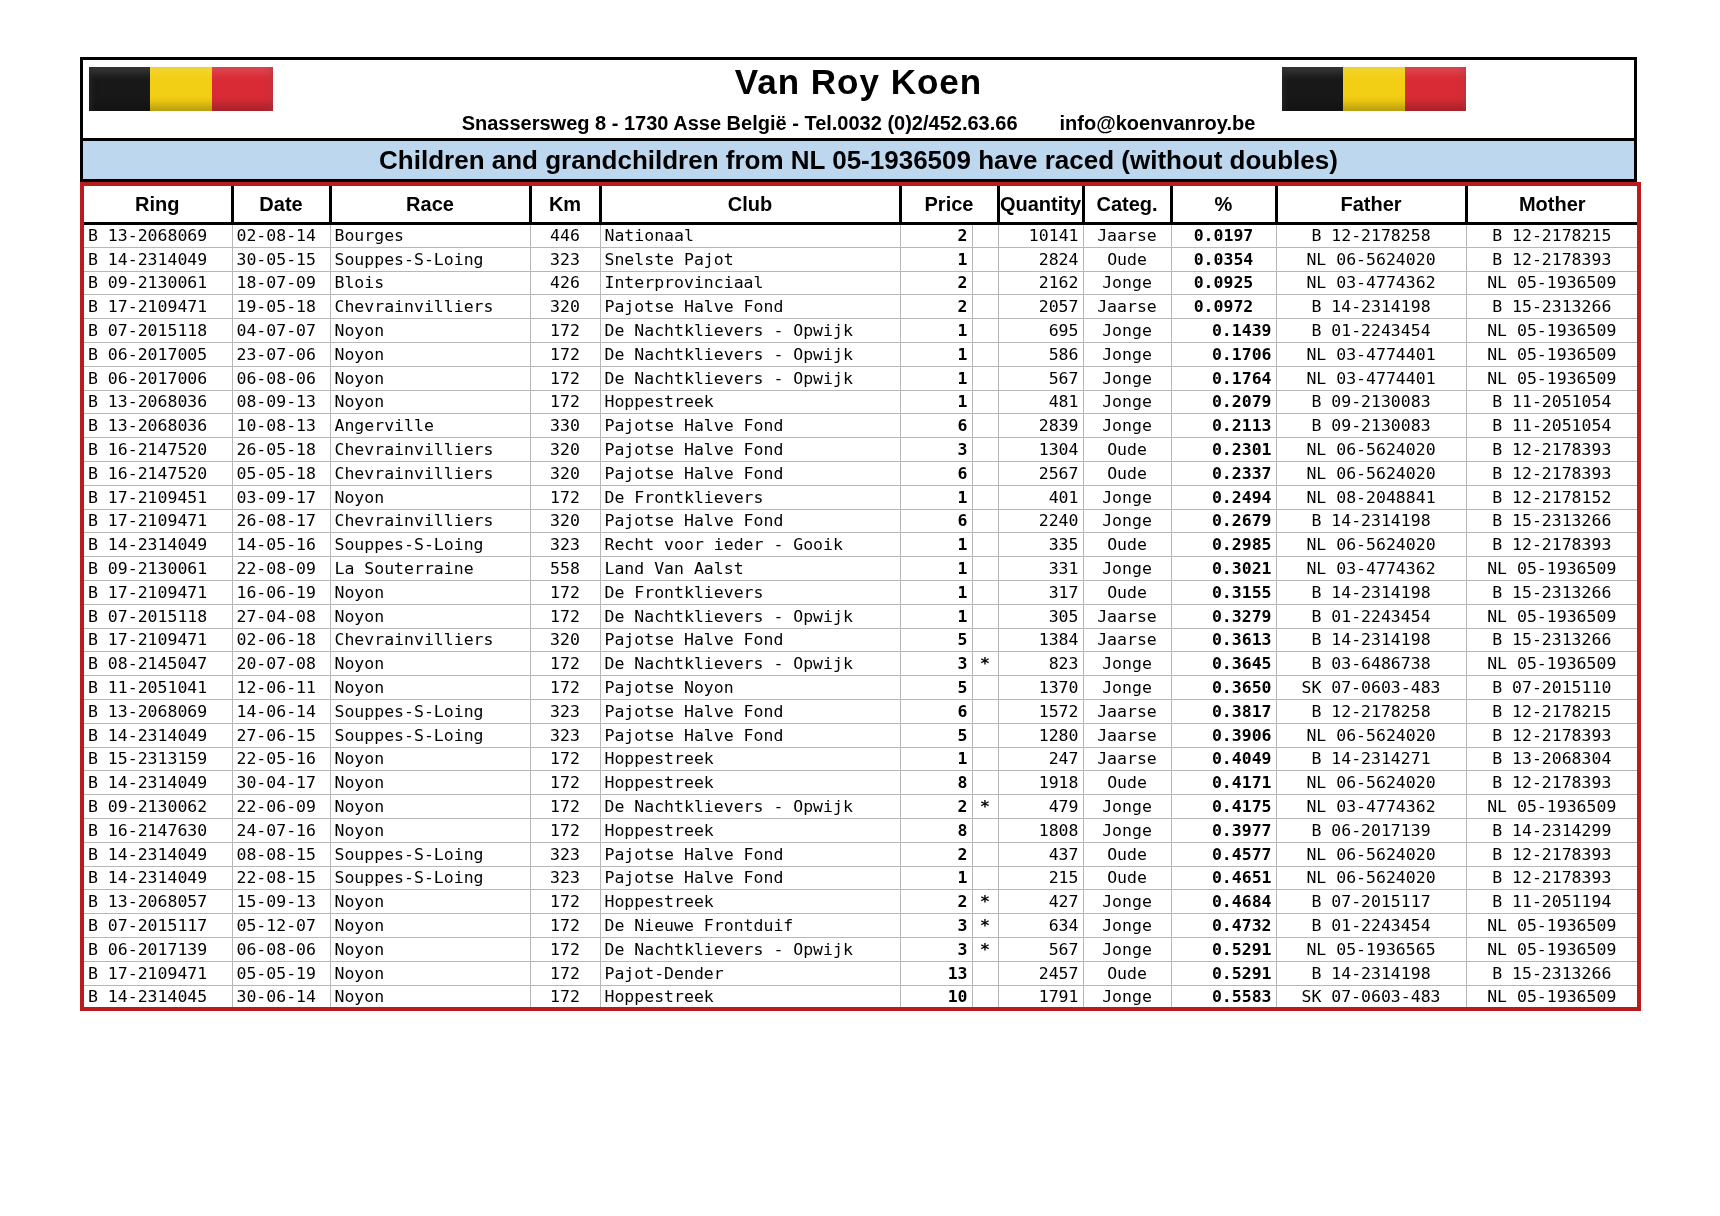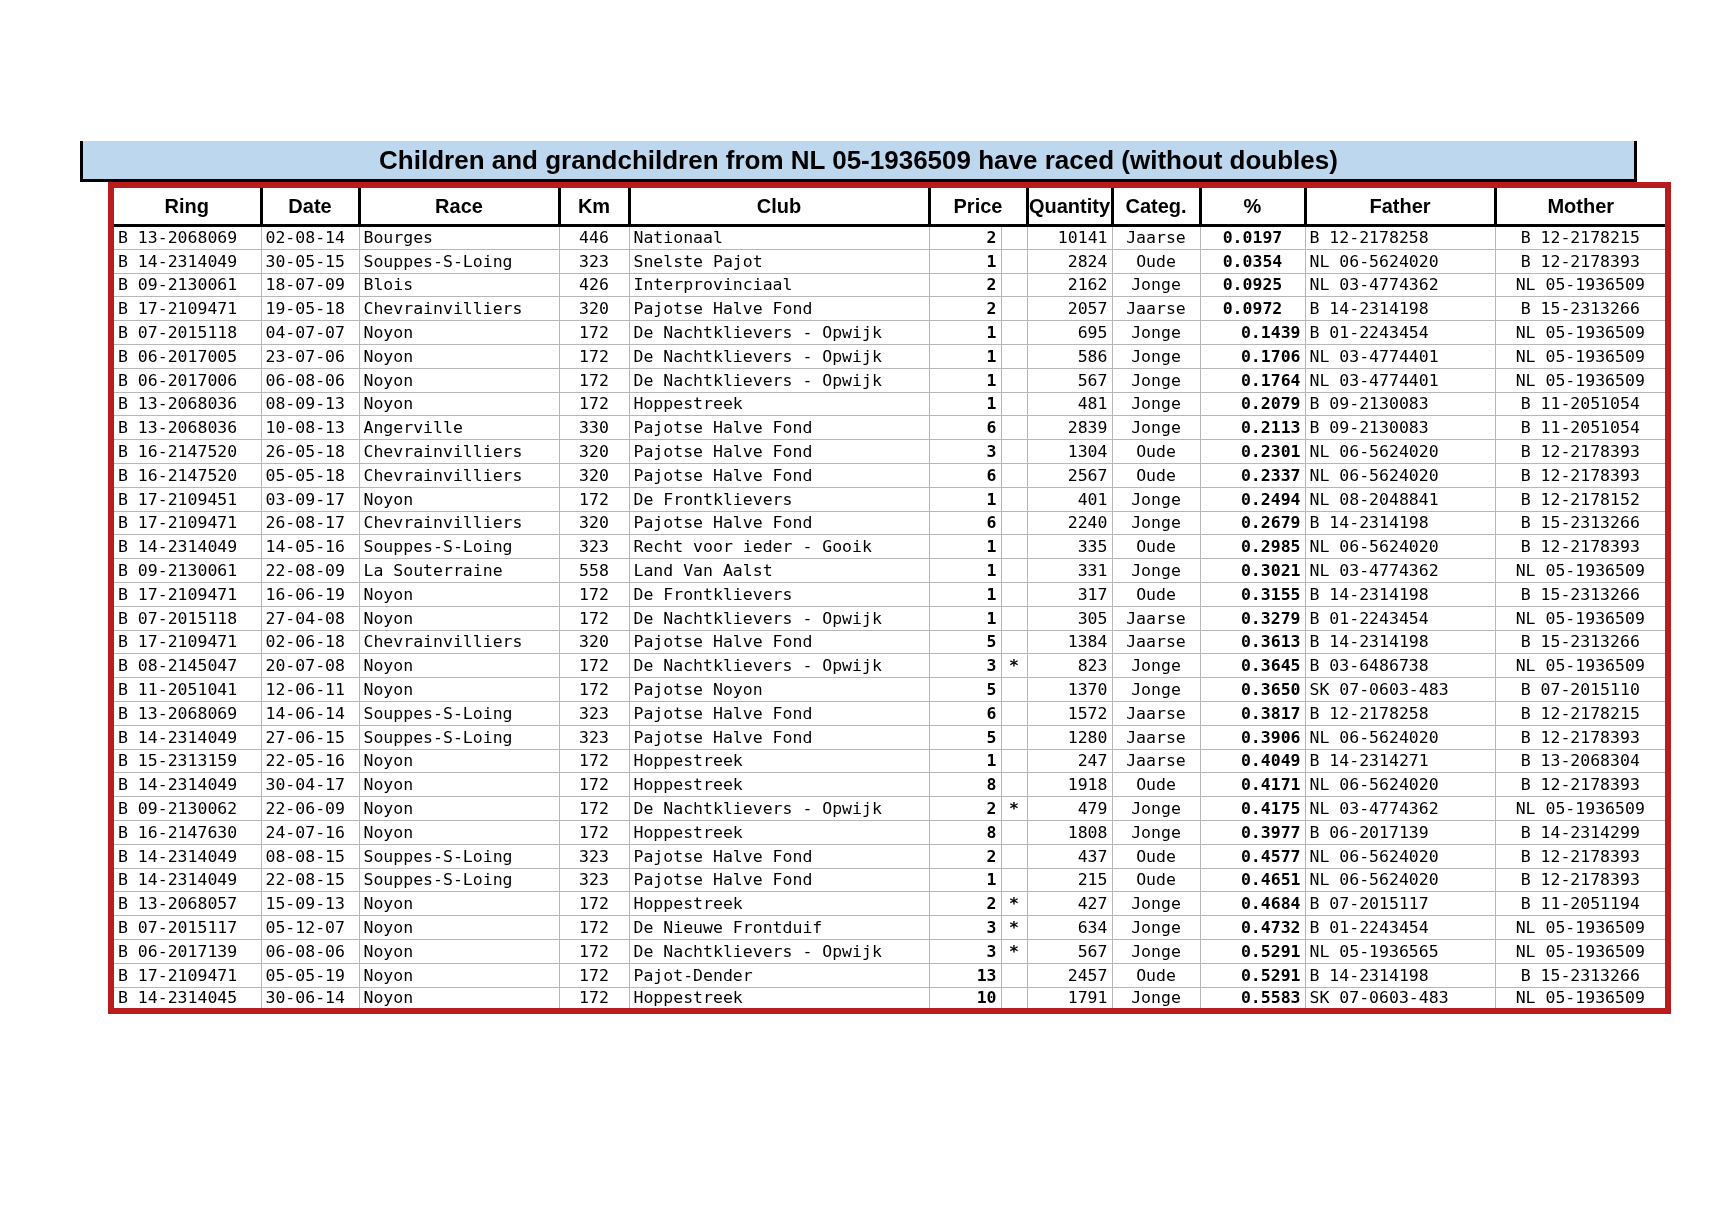--- a/index.html
+++ b/index.html
@@ -17,21 +17,21 @@
       font-size:35px;font-weight:700;letter-spacing:1px;color:#000;}
   #address-line{position:absolute;left:0;bottom:3px;width:100%;text-align:center;
       font-size:20px;font-weight:700;color:#000;}
   #address-line .email{margin-left:42px;}
   
   #banner{position:absolute;left:80px;top:141px;width:1557px;height:41px;
       border:3px solid #000;border-top:none;box-sizing:border-box;background:#bdd7ee;
       text-align:center;font-size:26px;font-weight:700;line-height:38px;color:#000;}
   
   #results-table{position:absolute;left:80px;top:182px;width:1557px;
-      border-collapse:collapse;table-layout:fixed;border:6px solid #b91c1c;margin-left:28px;}
+      border-collapse:collapse;table-layout:fixed;border:4px solid #b91c1c;}
   #results-table th{border:3px solid #000;background:#fff;font-family:"Liberation Sans",sans-serif;
       font-size:20px;font-weight:700;height:36px;padding:0;overflow:hidden;}
   #results-table td{border:1px solid #b7b7b7;height:23.8px;padding:0 4px;overflow:hidden;
       font-family:"DejaVu Sans Mono",monospace;font-size:16.5px;color:#000;
       white-space:nowrap;background:#fff;box-sizing:border-box;}
   td.c-ring{text-align:left;padding-left:9px;}
   td.c-date{text-align:left;padding-left:4px;}
   td.c-race{text-align:left;}
   td.c-km{text-align:center;}
   td.c-club{text-align:left;}
@@ -41,29 +41,37 @@
   td.bg-plain{background:#fff;}
   td.c-star{text-align:center;padding:0;font-weight:700;background:#fff;}
   td.c-qty{text-align:right;padding-right:8px;}
   td.c-categ{text-align:center;}
   td.c-pct{text-align:right;padding-right:8px;font-weight:700;
       border-left:3px solid #000;border-right:3px solid #000;
       border-top:1px solid #333;border-bottom:1px solid #333;}
   td.pct-blue{background:#00b0f0;color:#000;text-align:center;}
   td.pct-red{background:#ef1414;color:#420000;
       font-family:"Liberation Serif",serif;font-size:17px;}
-  td.c-father{text-align:left;}
+  td.c-father{text-align:center;}
   td.c-mother{text-align:center;}
   th.h-pct{border-left:3px solid #000;border-right:3px solid #000;}
 </style>
 </head>
 <body>
 
 <div id="page">
 
+  <div id="header-box">
+    <div class="flag" id="flag-left"></div>
+    <div class="flag" id="flag-right"></div>
+    <div id="page-title">Van Roy Koen</div>
+    <div id="address-line">
+      <span>Snassersweg 8 - 1730 Asse België - Tel.0032 (0)2/452.63.66</span><span class="email">info@koenvanroy.be</span>
+    </div>
+  </div>
 
   <div id="banner">Children and grandchildren from NL 05-1936509 have raced (without doubles)</div>
 
   <table id="results-table">
     <colgroup>
       <col style="width:150px">
         <col style="width:98px">
         <col style="width:200px">
         <col style="width:70px">
       <col style="width:300px">

